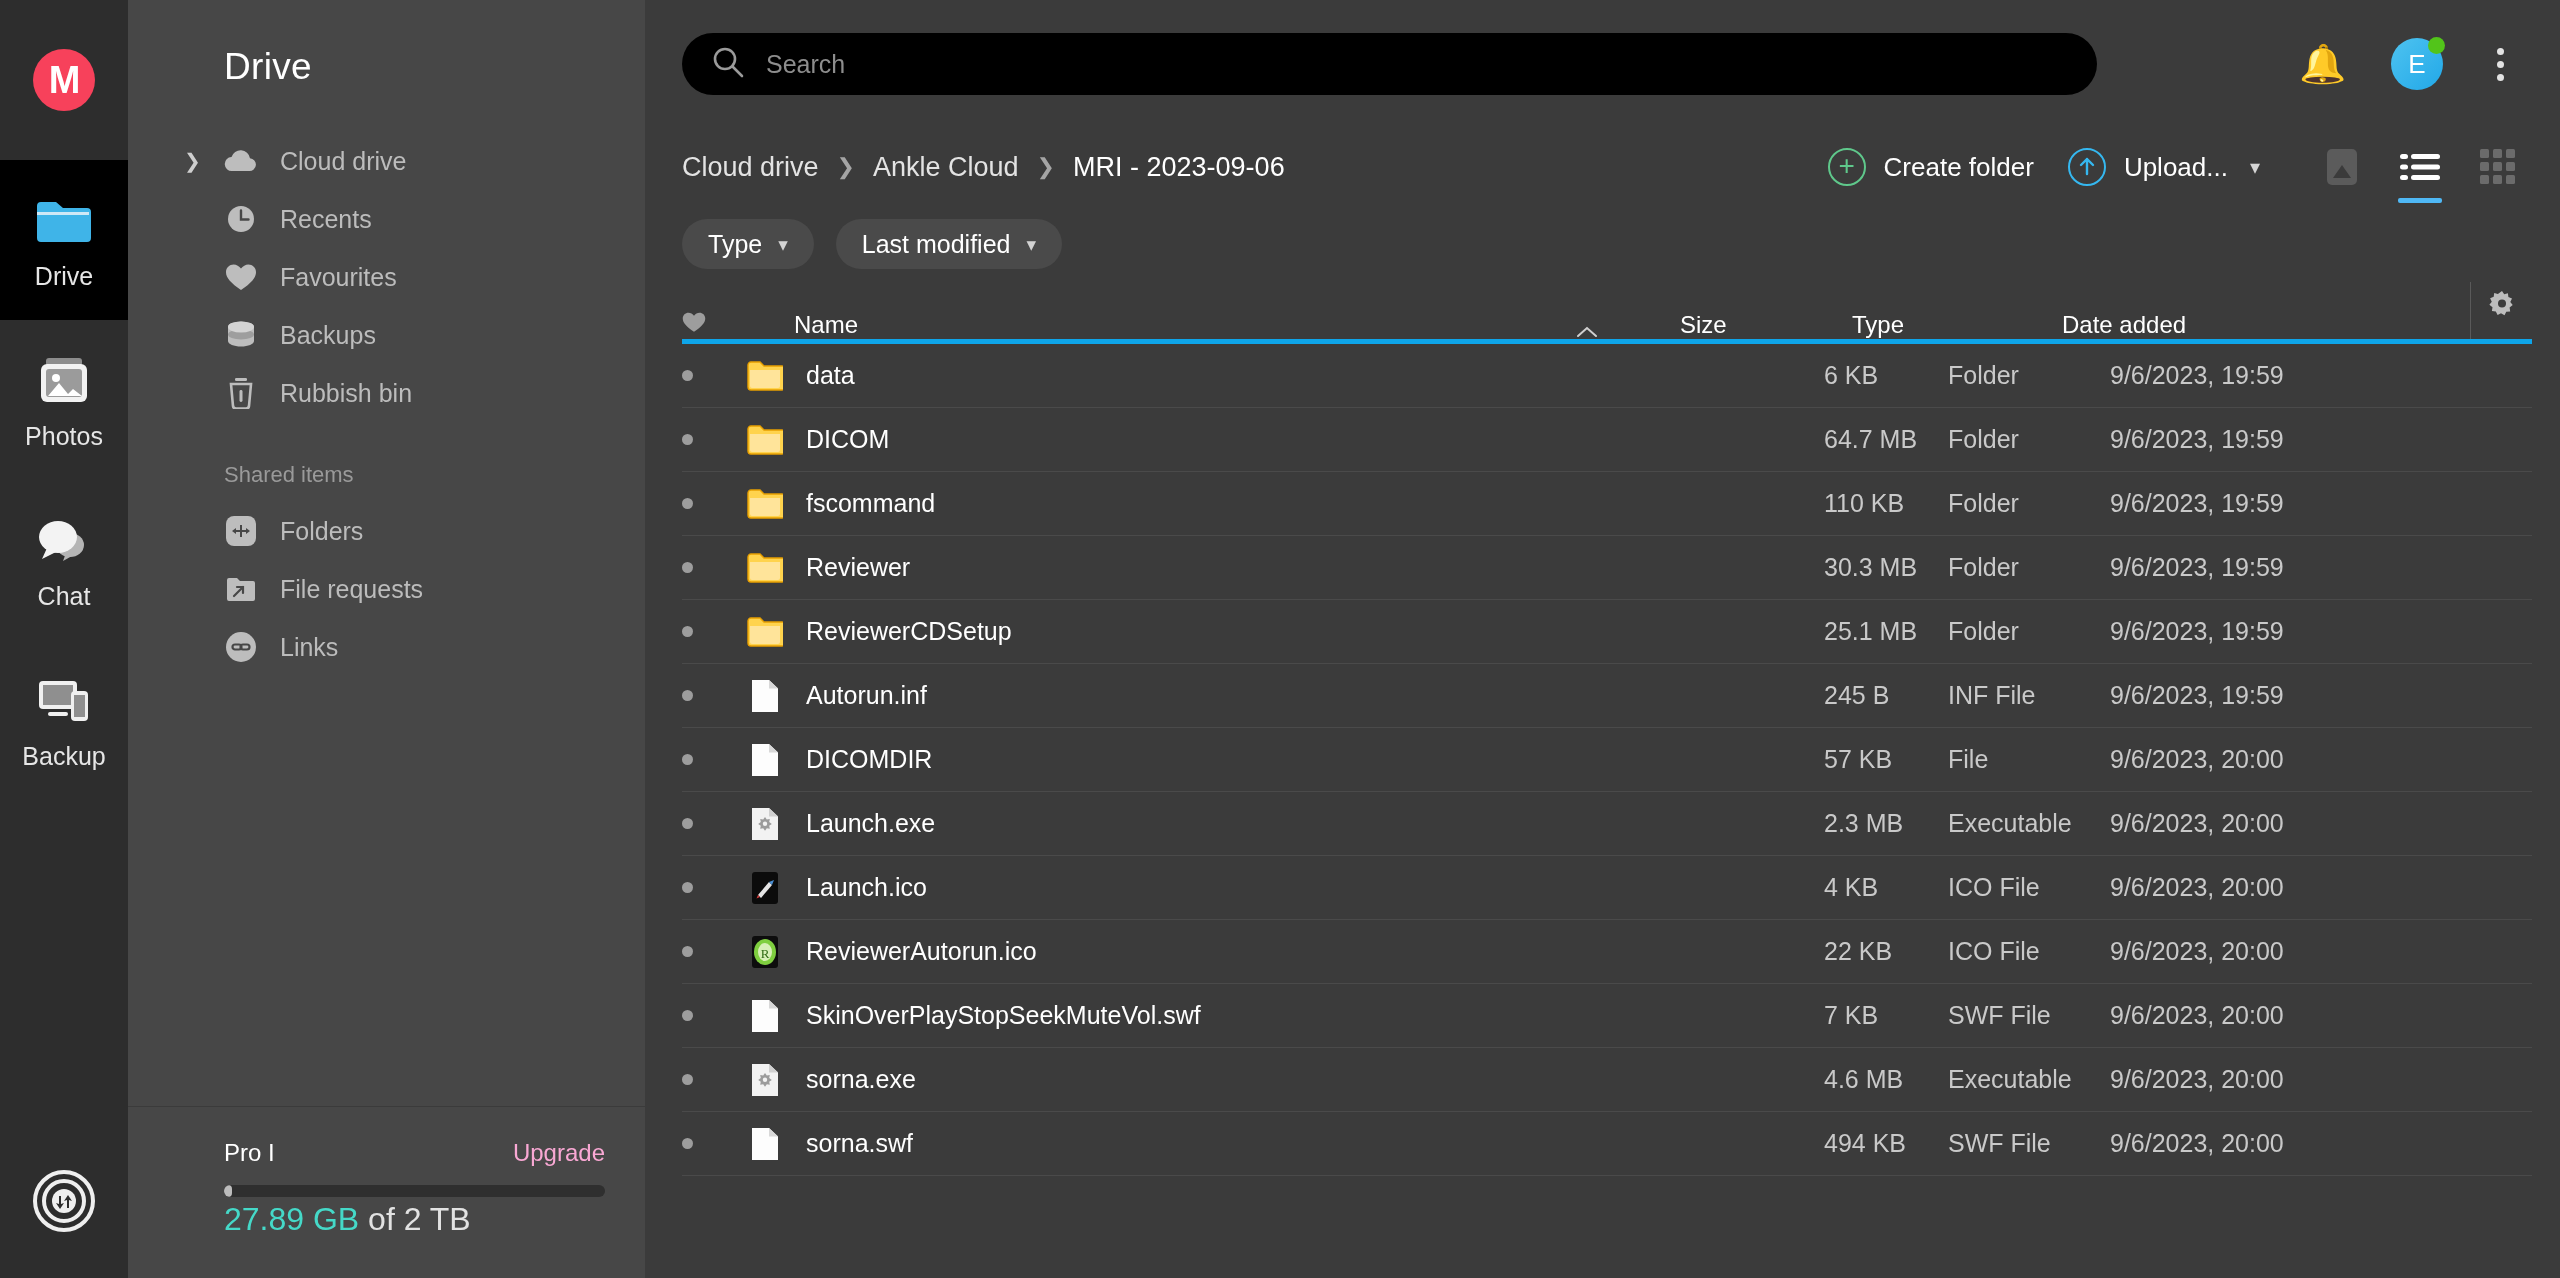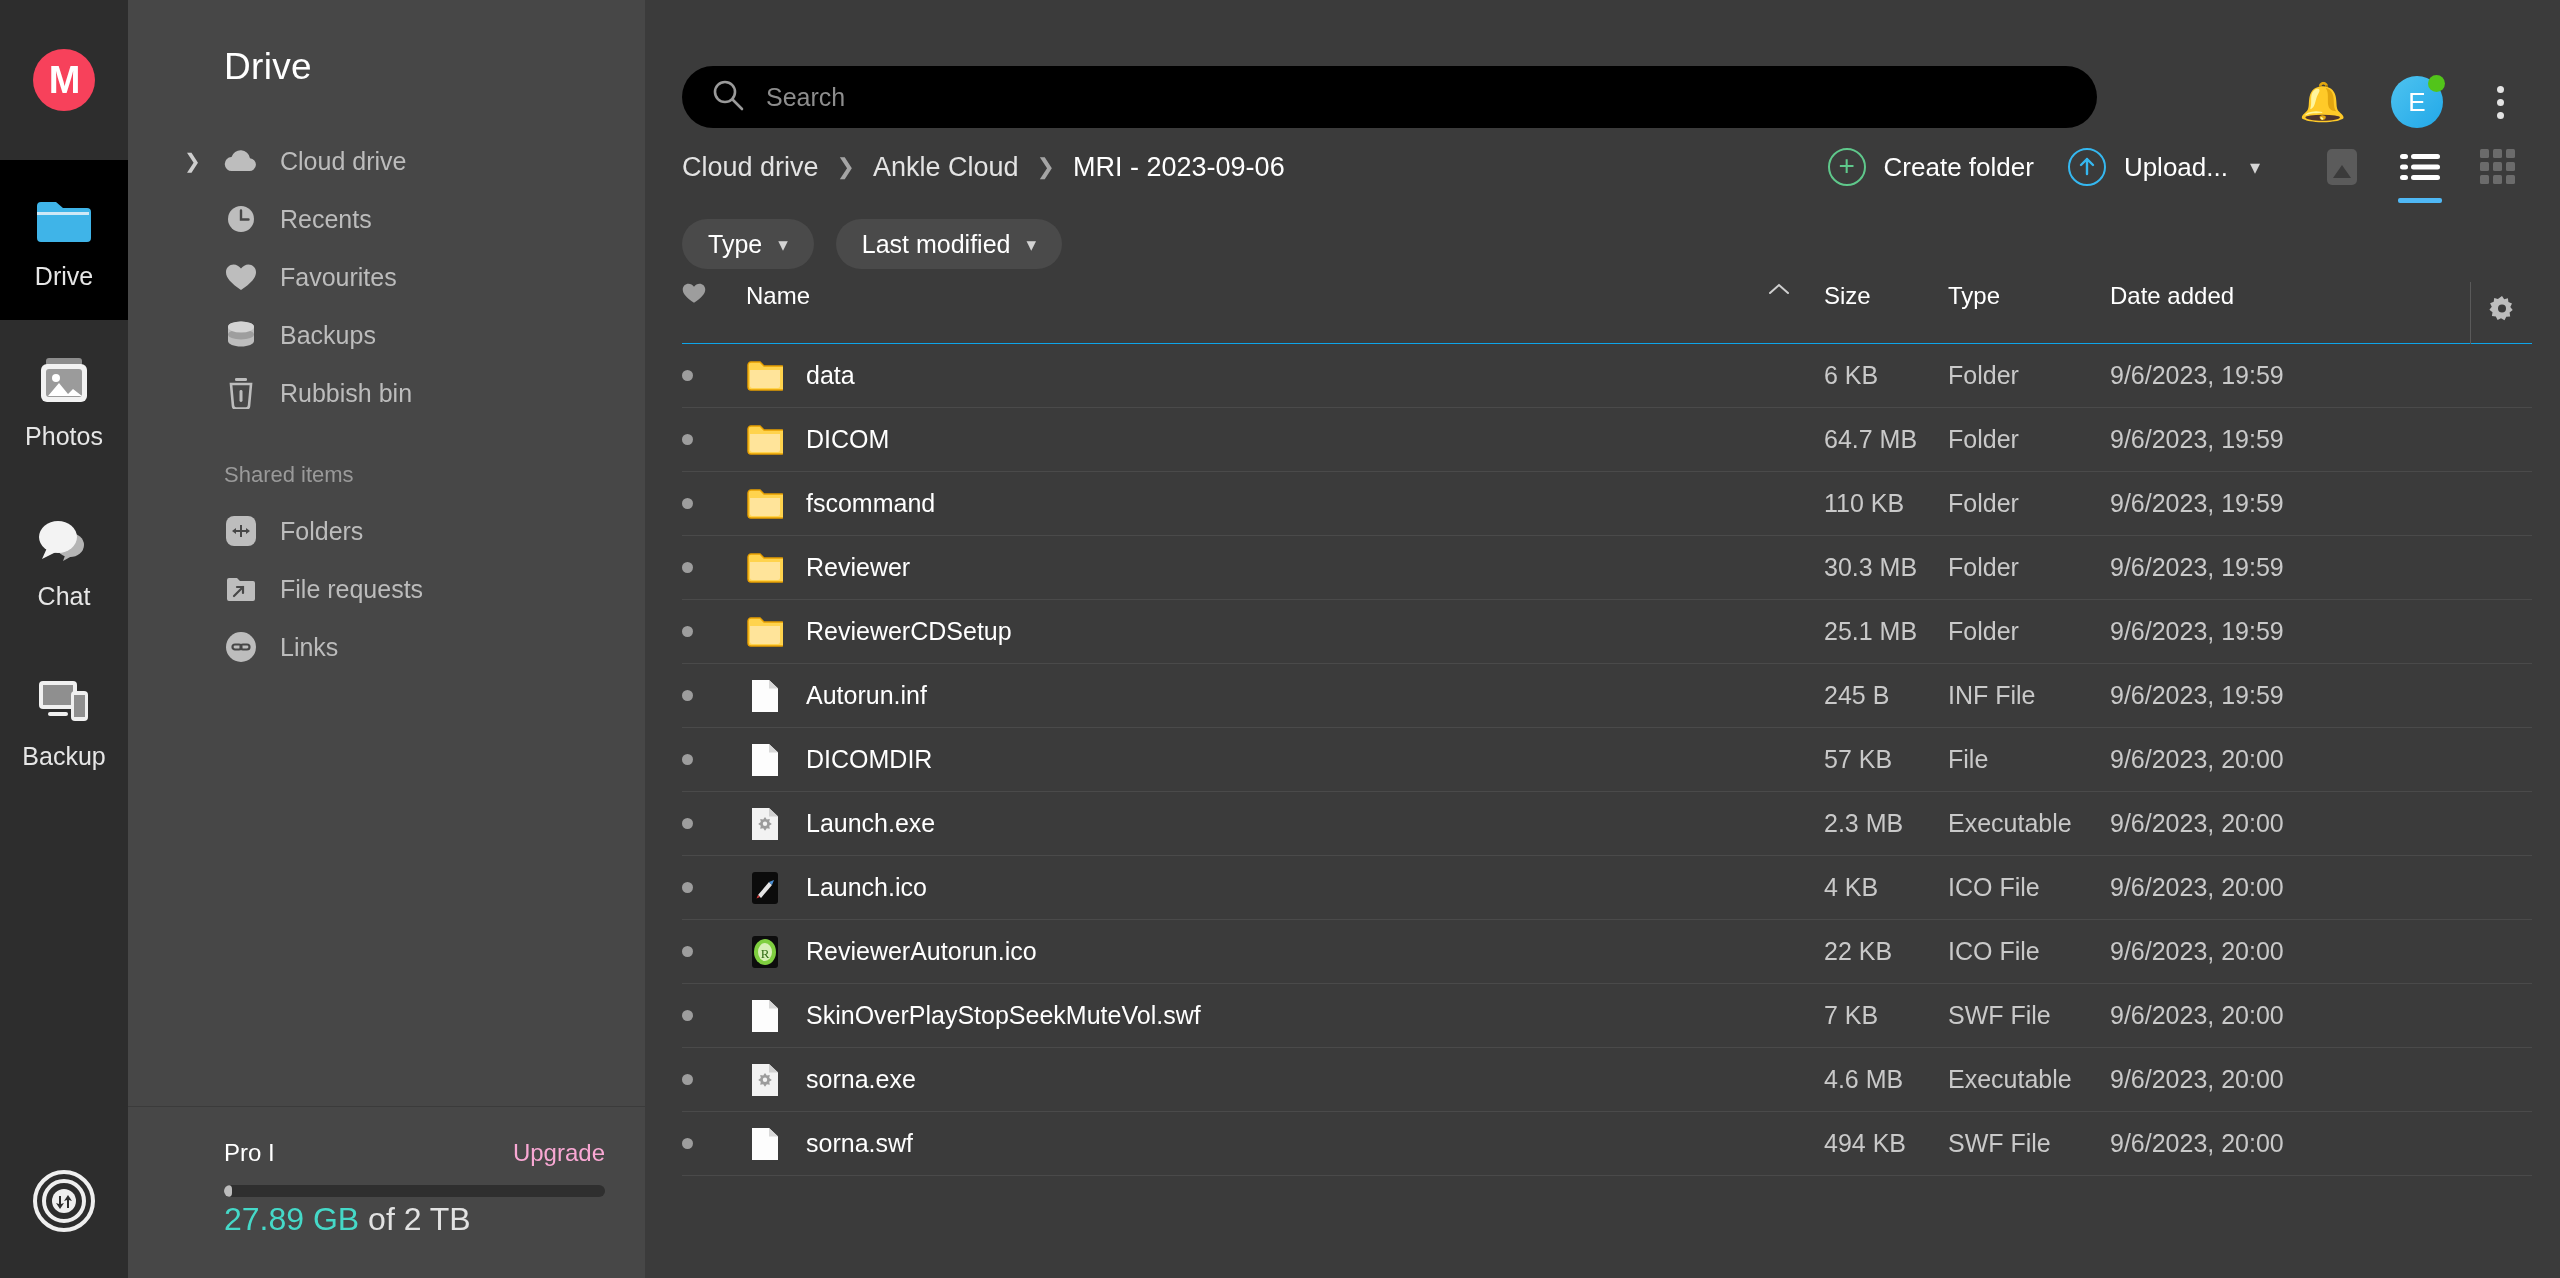--- a/index.html
+++ b/index.html
@@ -71,21 +71,21 @@
     margin-top: 18px; height: 12px; width: 100%;
     background: #2f2f2f; border-radius: 6px; position: relative; overflow: hidden;
   }
   .plan-bar .fill { position:absolute; left:0; top:0; bottom:0; width: 10px; background: #bdbdbd; border-radius: 6px; }
   .plan-usage { margin-top: 4px; font-size: 32px; color: #e2e2e2; }
   .plan-usage .used { color: #45d9c8; }
 
   
   .main { flex: 1 1 auto; height: 100%; background: #3b3b3b; display: flex; flex-direction: column; min-width: 0; }
 
-  .topbar { height: 128px; display: flex; align-items: flex-end; padding: 0 40px 0 36px; gap: 1px; }
+  .topbar { height: 128px; display: flex; align-items: center; padding: 0 40px 0 36px; gap: 1px; }
   .search {
     flex: 1 1 auto; max-width: 1415px; height: 62px; background: #000;
     border-radius: 31px; display: flex; align-items: center; gap: 22px; padding: 0 30px;
   }
   .search input {
     background: transparent; border: 0; outline: 0; color: #e9e9e9;
     font-size: 25px; font-family: "Liberation Sans", sans-serif; width: 100%;
   }
   .search input::placeholder { color: #8d8d8d; }
   .topbar-right { margin-left: auto; display: flex; align-items: center; gap: 44px; padding-right: 6px; }
@@ -127,23 +127,23 @@
   .chip {
     height: 50px; border-radius: 25px; background: #4a4a4a;
     display: flex; align-items: center; gap: 16px; padding: 0 26px;
     color: #fff; font-size: 25px;
   }
   .chip .cv { color: #d3d3d3; font-size: 19px; }
 
   
   .table { flex: 1 1 auto; overflow: hidden; padding-right: 0; }
   .thead {
-    display: flex; align-items: flex-start; height: 62px;
-    border-bottom: 1px solid #0ea5e9; margin: 0 28px 0 36px;
-    color: #ffffff; font-size: 24px;
+    display: flex; align-items: flex-end; height: 62px;
+    border-bottom: 5px solid #0ea5e9; margin: 0 28px 0 36px;
+    color: #ffffff; font-size: 24px; gap: 48px;
   }
   .tr {
     display: flex; align-items: center; height: 64px;
     border-bottom: 1px solid #4a4a4a; margin: 0 28px 0 36px;
     font-size: 25px;
   }
   .c-fav { width: 64px; flex: 0 0 64px; display: flex; align-items: center; }
   .c-name { flex: 1 1 auto; display: flex; align-items: center; gap: 22px; min-width: 0; color: #ffffff; }
   .c-sort { width: 56px; flex: 0 0 56px; display: flex; align-items: center; justify-content: flex-start; color: #cfcfcf; font-size: 21px;}
   .c-size { width: 124px; flex: 0 0 124px; color: #c9c9c9; }

